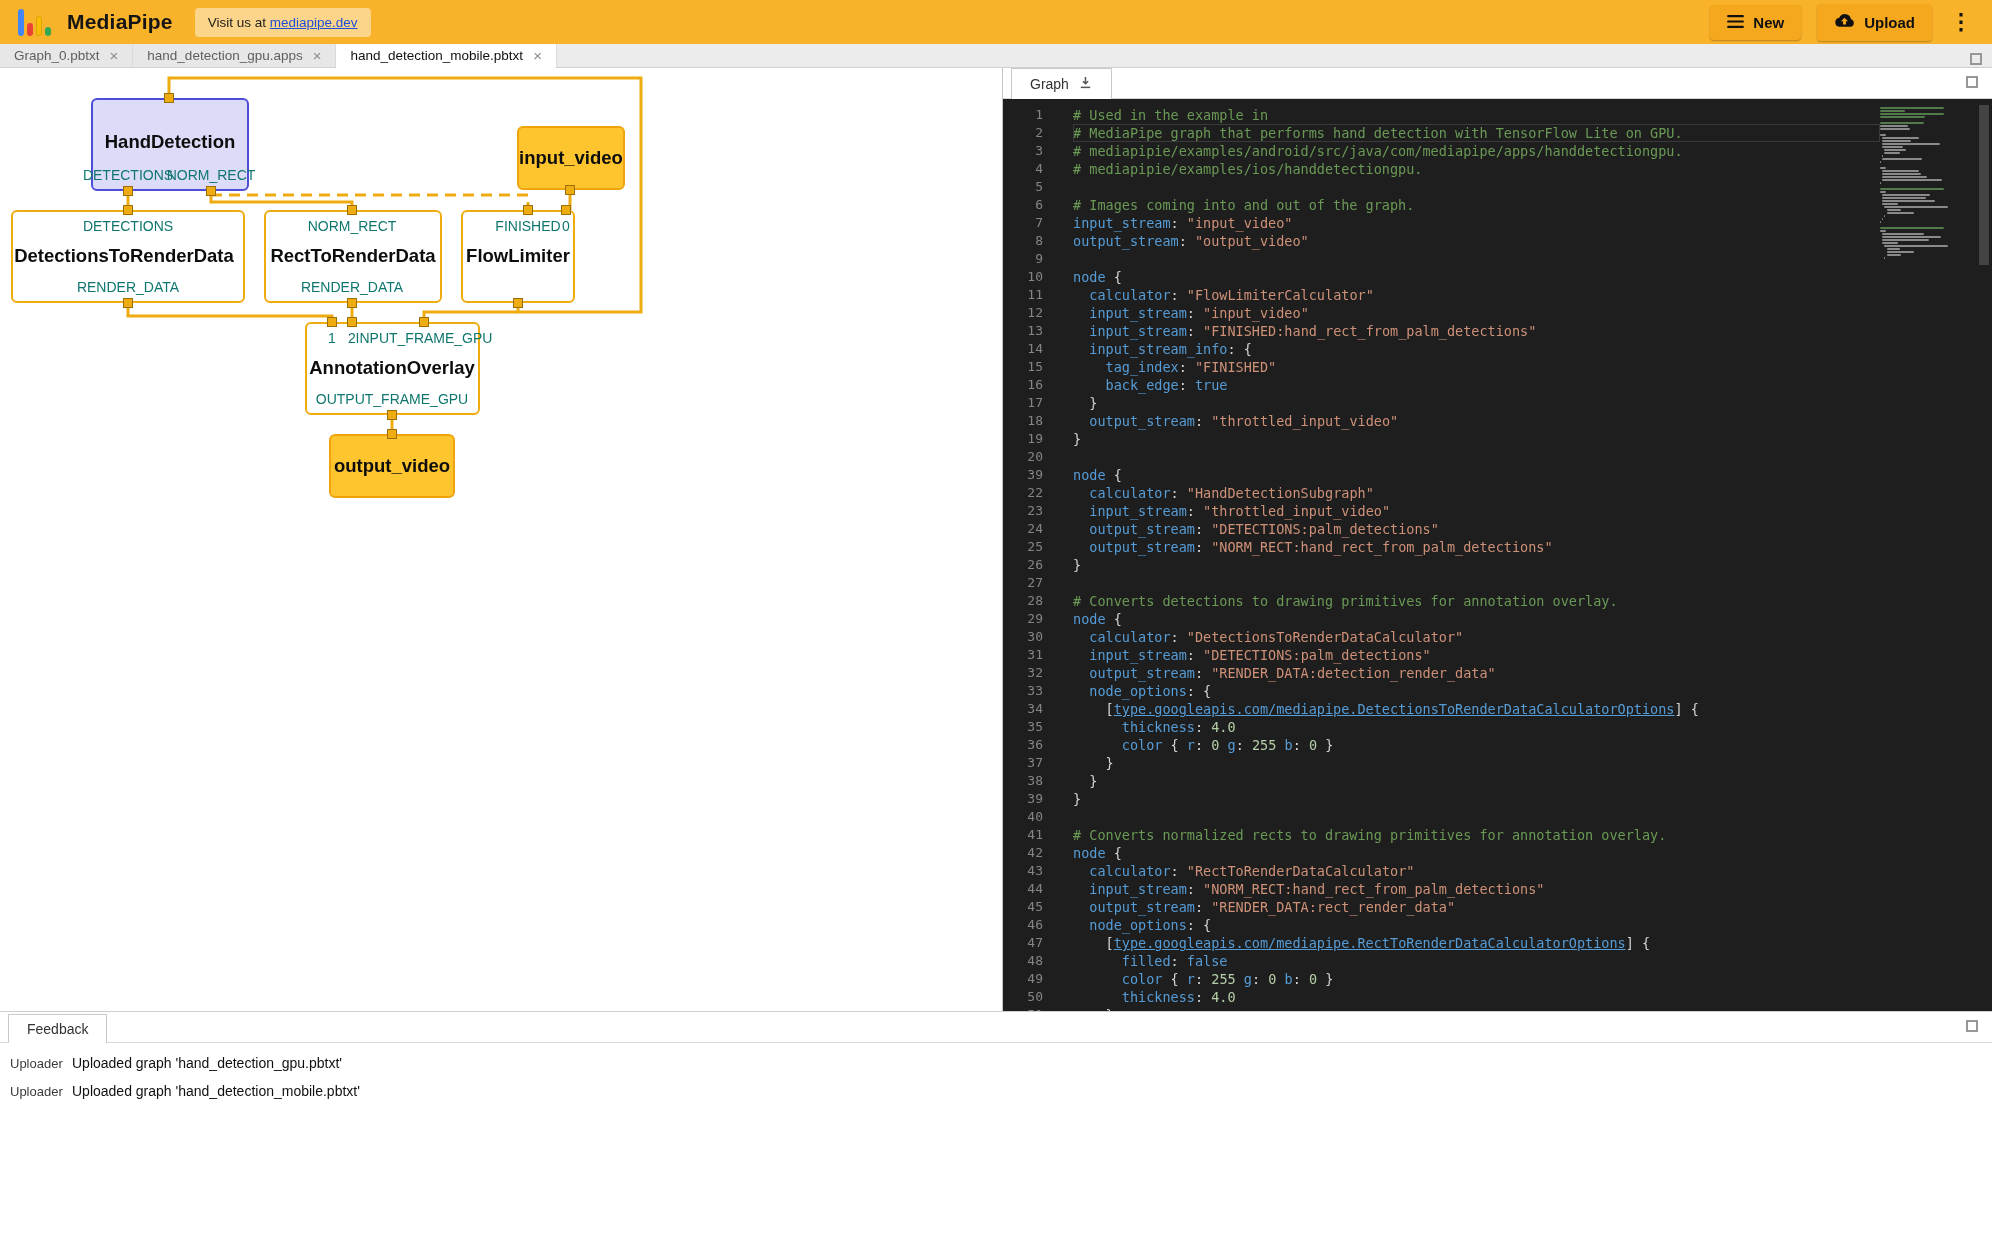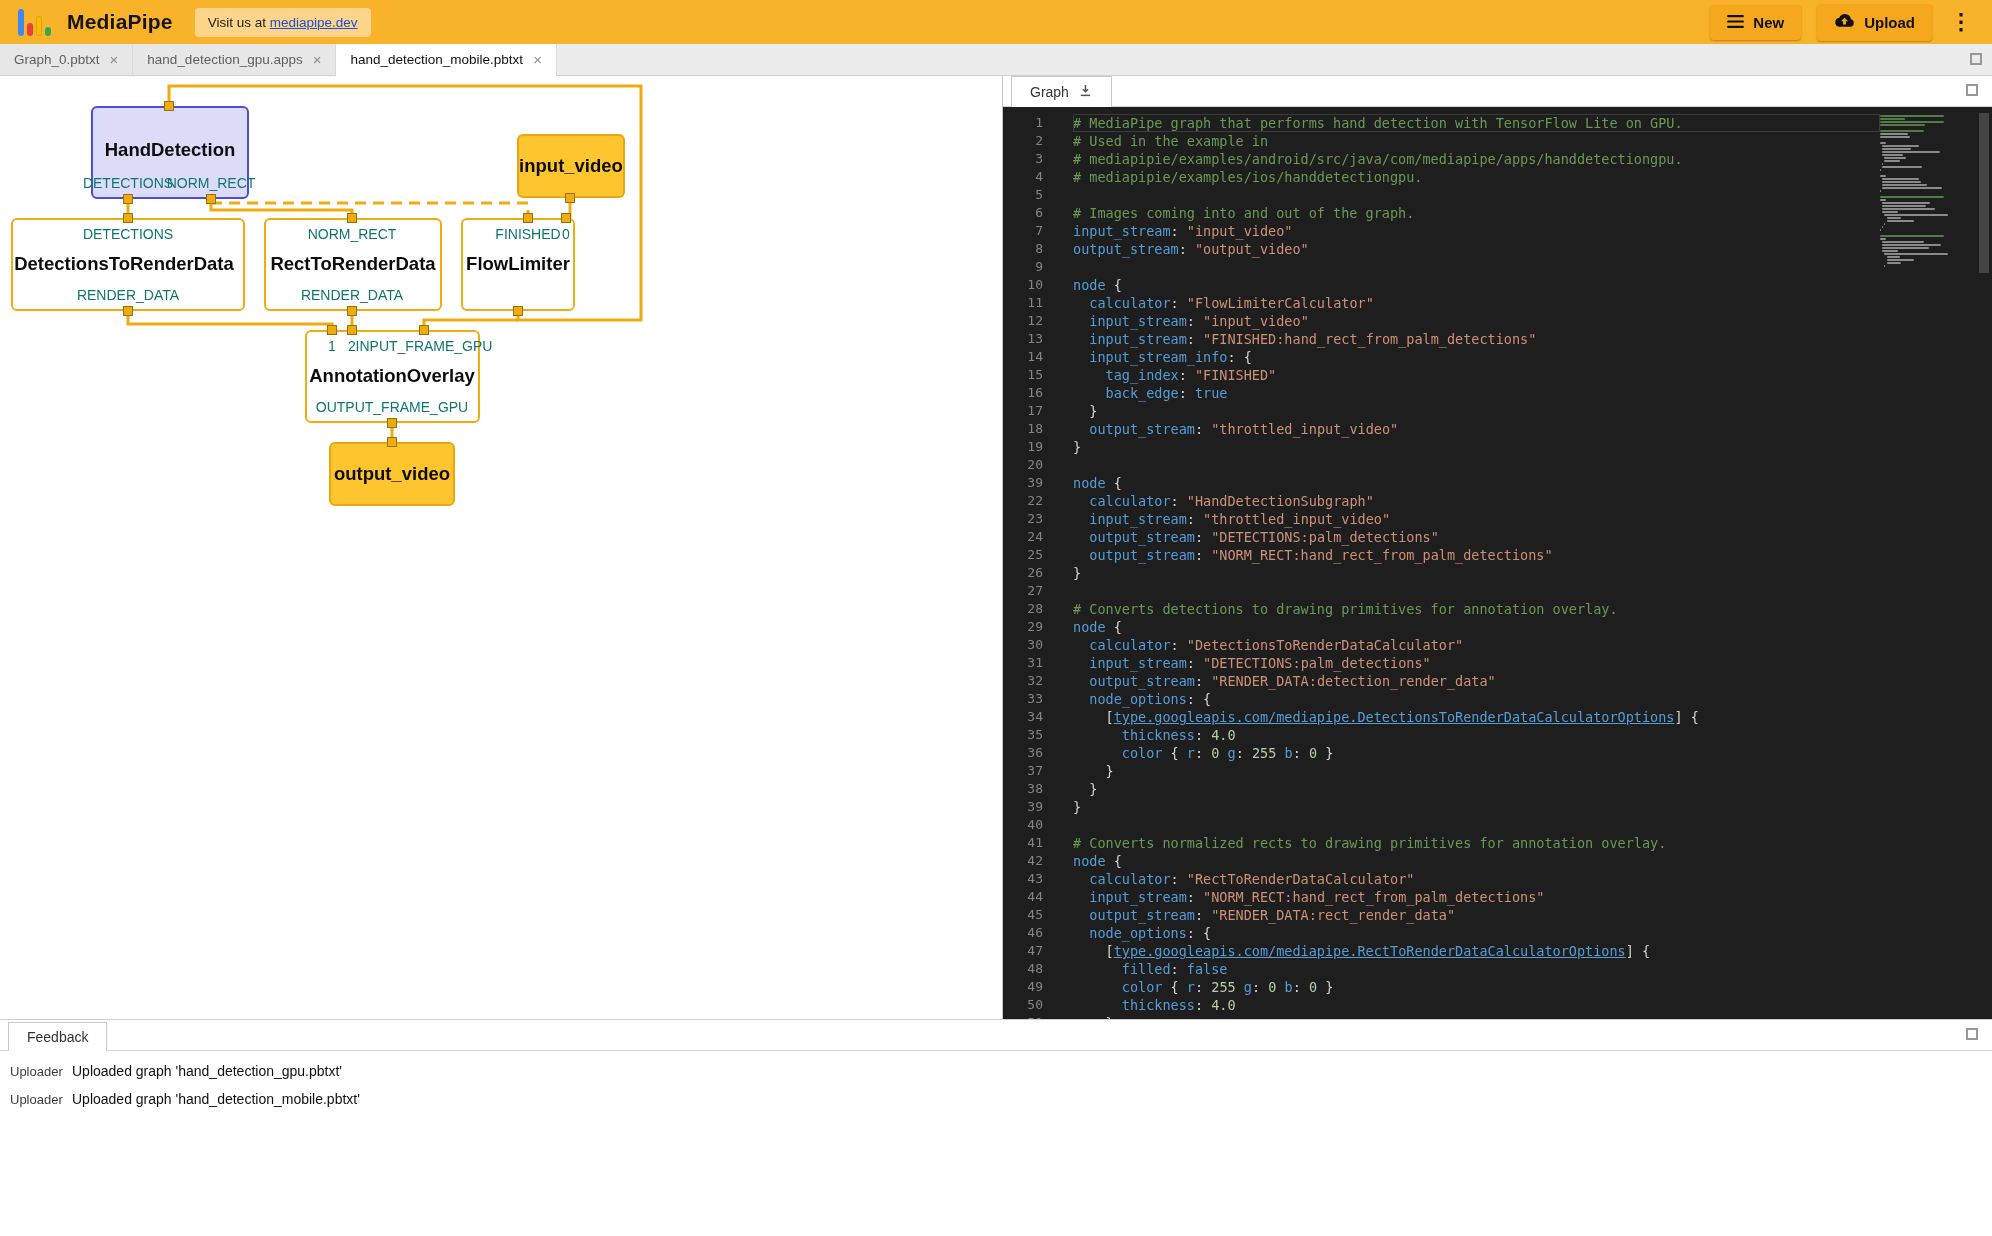--- a/index.html
+++ b/index.html
@@ -19,21 +19,21 @@
   .app-title{font-size:21px;font-weight:700;letter-spacing:.2px;color:#151515;}
   .visit-chip{background:rgba(255,255,255,.45);border-radius:4px;padding:7px 13px;font-size:13.5px;color:#222;margin-left:8px;}
   .visit-chip a{color:#1d4ed8;text-decoration:underline;cursor:pointer;}
   .topbar-right{margin-left:auto;display:flex;align-items:center;gap:16px;}
   .tb-btn{display:flex;align-items:center;gap:9px;background:var(--button);border:none;border-radius:4px;
           padding:9px 17px;font-size:15px;font-weight:600;color:#111;box-shadow:0 1px 2px rgba(0,0,0,.28);cursor:pointer;
           font-family:"Liberation Sans",sans-serif;}
   .kebab{font-size:22px;font-weight:700;color:#111;padding:0 2px;cursor:pointer;line-height:1;}
 
   
-  .tabstrip{height:32px;background:#ECECEC;border-bottom:1px solid #D0D0D0;display:flex;align-items:stretch;position:relative;}
+  .tabstrip{height:24px;background:#ECECEC;border-bottom:1px solid #D0D0D0;display:flex;align-items:stretch;position:relative;}
   .ftab{display:flex;align-items:center;padding:0 14px;font-size:13.5px;color:#5f5f5f;border-right:1px solid #DADADA;
         cursor:pointer;position:relative;background:#E7E7E7;}
   .ftab.active{background:#fff;color:#111;}
   .ftab.active::after{content:"";position:absolute;left:0;right:0;bottom:-1px;height:1px;background:#fff;}
   .ftab-close{margin-left:10px;font-size:15px;color:#8a8a8a;cursor:pointer;}
   .sq{width:12px;height:12px;border:2px solid #979797;background:transparent;cursor:pointer;}
   .strip-sq{position:absolute;right:10px;top:9px;}
 
   
   .main{display:flex;height:943px;}
@@ -255,22 +255,22 @@
           <div class="ln">44</div>
           <div class="ln">45</div>
           <div class="ln">46</div>
           <div class="ln">47</div>
           <div class="ln">48</div>
           <div class="ln">49</div>
           <div class="ln">50</div>
           <div class="ln">51</div>
         </div>
       <div class="codearea" id="code">
+          <div class="cl"><span class="tk-c"># Used in the example in</span></div>
           <div class="cl current"><span class="tk-c"># MediaPipe graph that performs hand detection with TensorFlow Lite on GPU.</span></div>
-          <div class="cl"><span class="tk-c"># Used in the example in</span></div>
           <div class="cl"><span class="tk-c"># mediapipie/examples/android/src/java/com/mediapipe/apps/handdetectiongpu.</span></div>
           <div class="cl"><span class="tk-c"># mediapipie/examples/ios/handdetectiongpu.</span></div>
           <div class="cl">&nbsp;</div>
           <div class="cl"><span class="tk-c"># Images coming into and out of the graph.</span></div>
           <div class="cl"><span class="tk-k">input_stream</span><span class="tk-p">:</span> <span class="tk-s">"input_video"</span></div>
           <div class="cl"><span class="tk-k">output_stream</span><span class="tk-p">:</span> <span class="tk-s">"output_video"</span></div>
           <div class="cl">&nbsp;</div>
           <div class="cl"><span class="tk-k">node</span> <span class="tk-p">{</span></div>
           <div class="cl">  <span class="tk-k">calculator</span><span class="tk-p">:</span> <span class="tk-s">"FlowLimiterCalculator"</span></div>
           <div class="cl">  <span class="tk-k">input_stream</span><span class="tk-p">:</span> <span class="tk-s">"input_video"</span></div>

